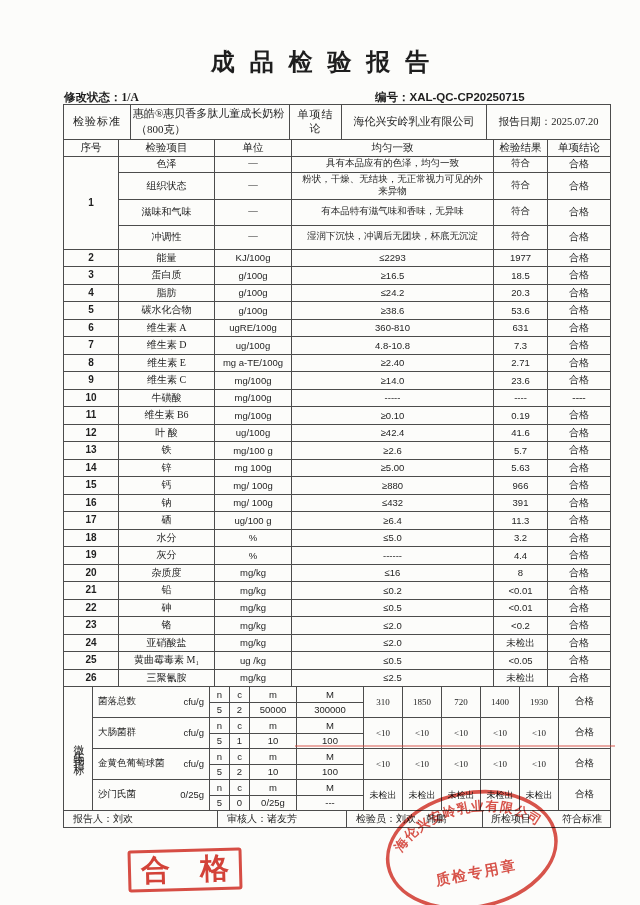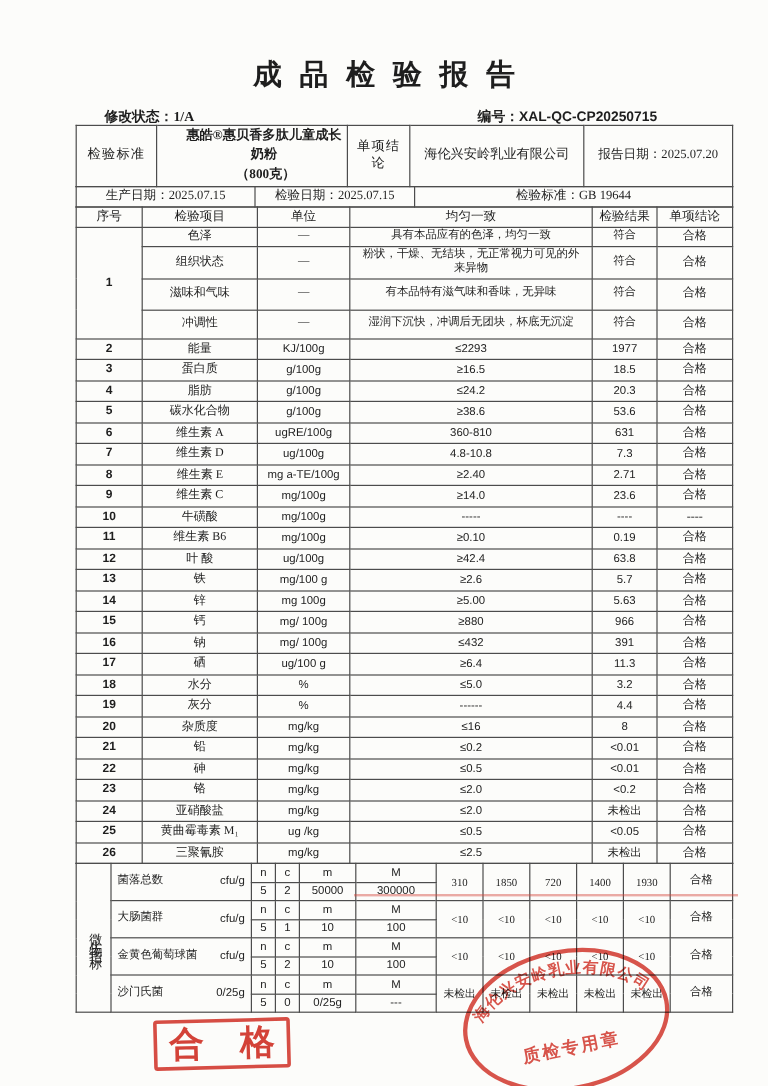--- a/index.html
+++ b/index.html
@@ -11,37 +11,37 @@
     font-family: "Liberation Serif", "DejaVu Serif", serif;
     overflow: hidden;
   }
   .num { font-family: "Liberation Sans", "DejaVu Sans", sans-serif; }
 
   .title {
     position: absolute; top: 46px; left: 0; width: 640px;
     text-align: center; font-size: 24px; font-weight: bold;
     letter-spacing: 0.62em; text-indent: 0.62em;
   }
-  .meta { position: absolute; top: 90px; left: 76px; width: 547px; height: 15px;
+  .meta { position: absolute; top: 90px; left: 53px; width: 547px; height: 15px;
     font-size: 11.5px; font-weight: bold; }
   .meta .rev { position: absolute; left: 11px; top: 0; }
   .meta .docno { position: absolute; left: 322px; top: 0; }
 
   .content { position: absolute; left: 63px; top: 104px; width: 547px; }
   table { border-collapse: collapse; table-layout: fixed; width: 547px; }
   td {
     border: 1px solid #4c4c4c; text-align: center; vertical-align: middle;
     font-size: 10px; line-height: 1.25; overflow: hidden; padding: 1px 2px;
   }
   .t2, .t3, .t4, .t5 { margin-top: -1px; }
 
   
   .hdr td { font-size: 11px; }
   .hdr .lbl { letter-spacing: 1px; }
-  .pname { text-align: center; padding-left: 22px; font-size: 9.5px; line-height: 1.45; font-weight: bold; }
+  .pname { text-align: left; padding-left: 2px; font-size: 9.5px; line-height: 1.45; }
   .pname .l2 { padding-left: 3px; }
   .hdr .date { font-size: 10.5px; }
 
   
   .main td { height: 17.5px; }
   .main .head td { height: 17px; font-size: 10.5px; }
   .main td.no { font-weight: bold; font-size: 10px; }
   .main td.unit, .main td.req, .main td.res { font-size: 9.5px; }
   .main tr.sens0 td { height: 16px; }
   .main tr.sens1 td { height: 27px; }
@@ -108,34 +108,20 @@
         <div>惠皓®惠贝香多肽儿童成长奶粉</div>
         <div class="l2">（800克）</div>
       </td>
       <td class="lbl">单项结论</td>
       <td>海伦兴安岭乳业有限公司</td>
       <td class="date">报告日期：2025.07.20</td>
     </tr>
   </tbody>
     </table>
 
-  <table class="hdr t2">
-    <colgroup>
-        <col style="width:149px">
-        <col style="width:133px">
-        <col style="width:265px">
-      </colgroup>
-    <tbody>
-        <tr>
-      <td class="date" style="height:17px">生产日期：2025.07.15</td>
-      <td class="date">检验日期：2025.07.15</td>
-      <td class="date">检验标准：GB 19644</td>
-    </tr>
-  </tbody>
-    </table>
 
   <table class="main t3">
     <colgroup>
         <col style="width:55px">
         <col style="width:96px">
         <col style="width:77px">
         <col style="width:202px">
         <col style="width:54px">
         <col style="width:63px">
       </colgroup>
@@ -255,21 +241,21 @@
           <td class="unit num">mg/100g</td>
           <td class="req num">≥0.10</td>
           <td class="res num">0.19</td>
           <td class="conc">合格</td>
         </tr>
         <tr class="std">
           <td class="no num">12</td>
           <td class="item">叶 酸</td>
           <td class="unit num">ug/100g</td>
           <td class="req num">≥42.4</td>
-          <td class="res num">63.8</td>
+          <td class="res num">41.6</td>
           <td class="conc">合格</td>
         </tr>
         <tr class="std">
           <td class="no num">13</td>
           <td class="item">铁</td>
           <td class="unit num">mg/100 g</td>
           <td class="req num">≥2.6</td>
           <td class="res num">5.7</td>
           <td class="conc">合格</td>
         </tr>
@@ -489,20 +475,41 @@
         </tr>
         <tr>
           <td class="mv num">5</td>
           <td class="mv num">0</td>
           <td class="mv num">0/25g</td>
           <td class="mv num">---</td>
         </tr>
       </tbody>
   </table>
 
+  <table class="foot t5">
+    <colgroup>
+        <col style="width:154px">
+        <col style="width:129px">
+        <col style="width:136px">
+        <col style="width:128px">
+      </colgroup>
+    <tbody>
+        <tr>
+      <td>报告人：刘欢</td>
+      <td>审核人：诸友芳</td>
+      <td>检验员：刘欢、韩鹏</td>
+      <td class="last">
+        <div class="wrap">
+          <span>所检项目</span>
+          <span>符合标准</span>
+        </div>
+      </td>
+    </tr>
+  </tbody>
+    </table>
 </div>
 
 <div class="scanline"></div>
 
 <div class="pass-stamp">
   <span class="txt">合格</span>
 </div>
 
 <svg class="seal" width="200" height="152" viewBox="0 0 200 152">
   <ellipse cx="100" cy="75" rx="85" ry="57" fill="none" stroke="#d22f24" stroke-width="3.6"></ellipse>

